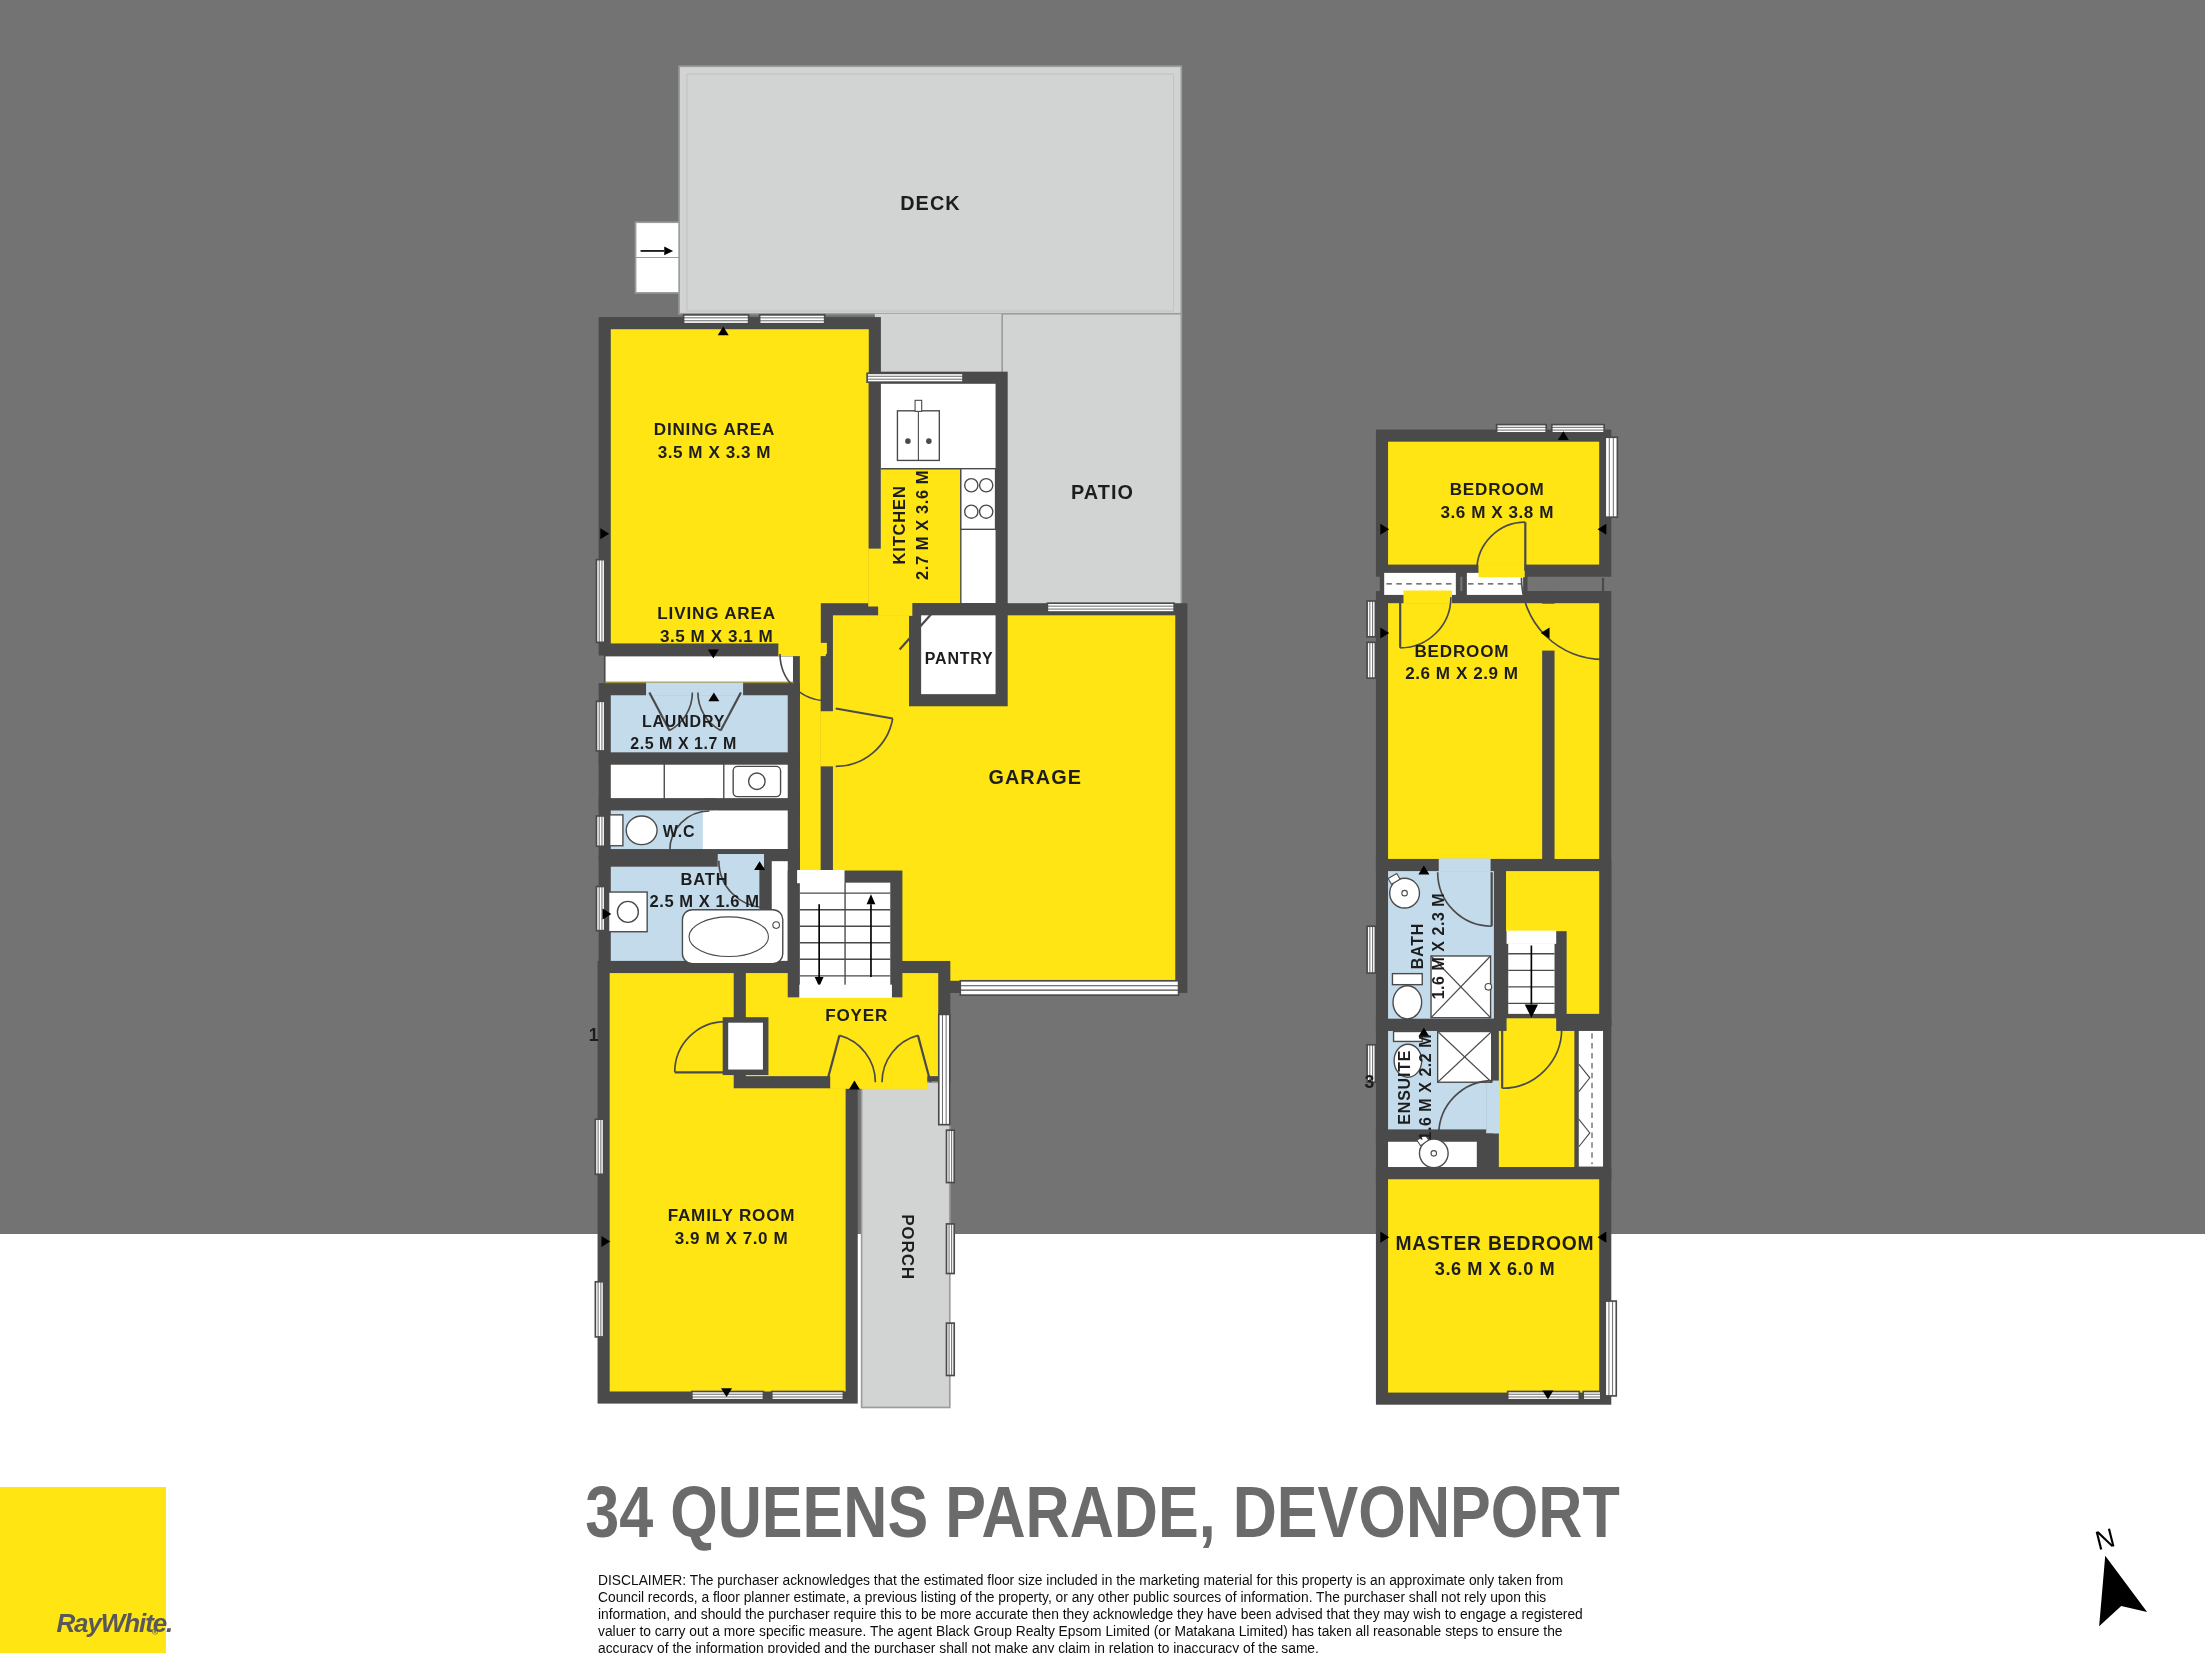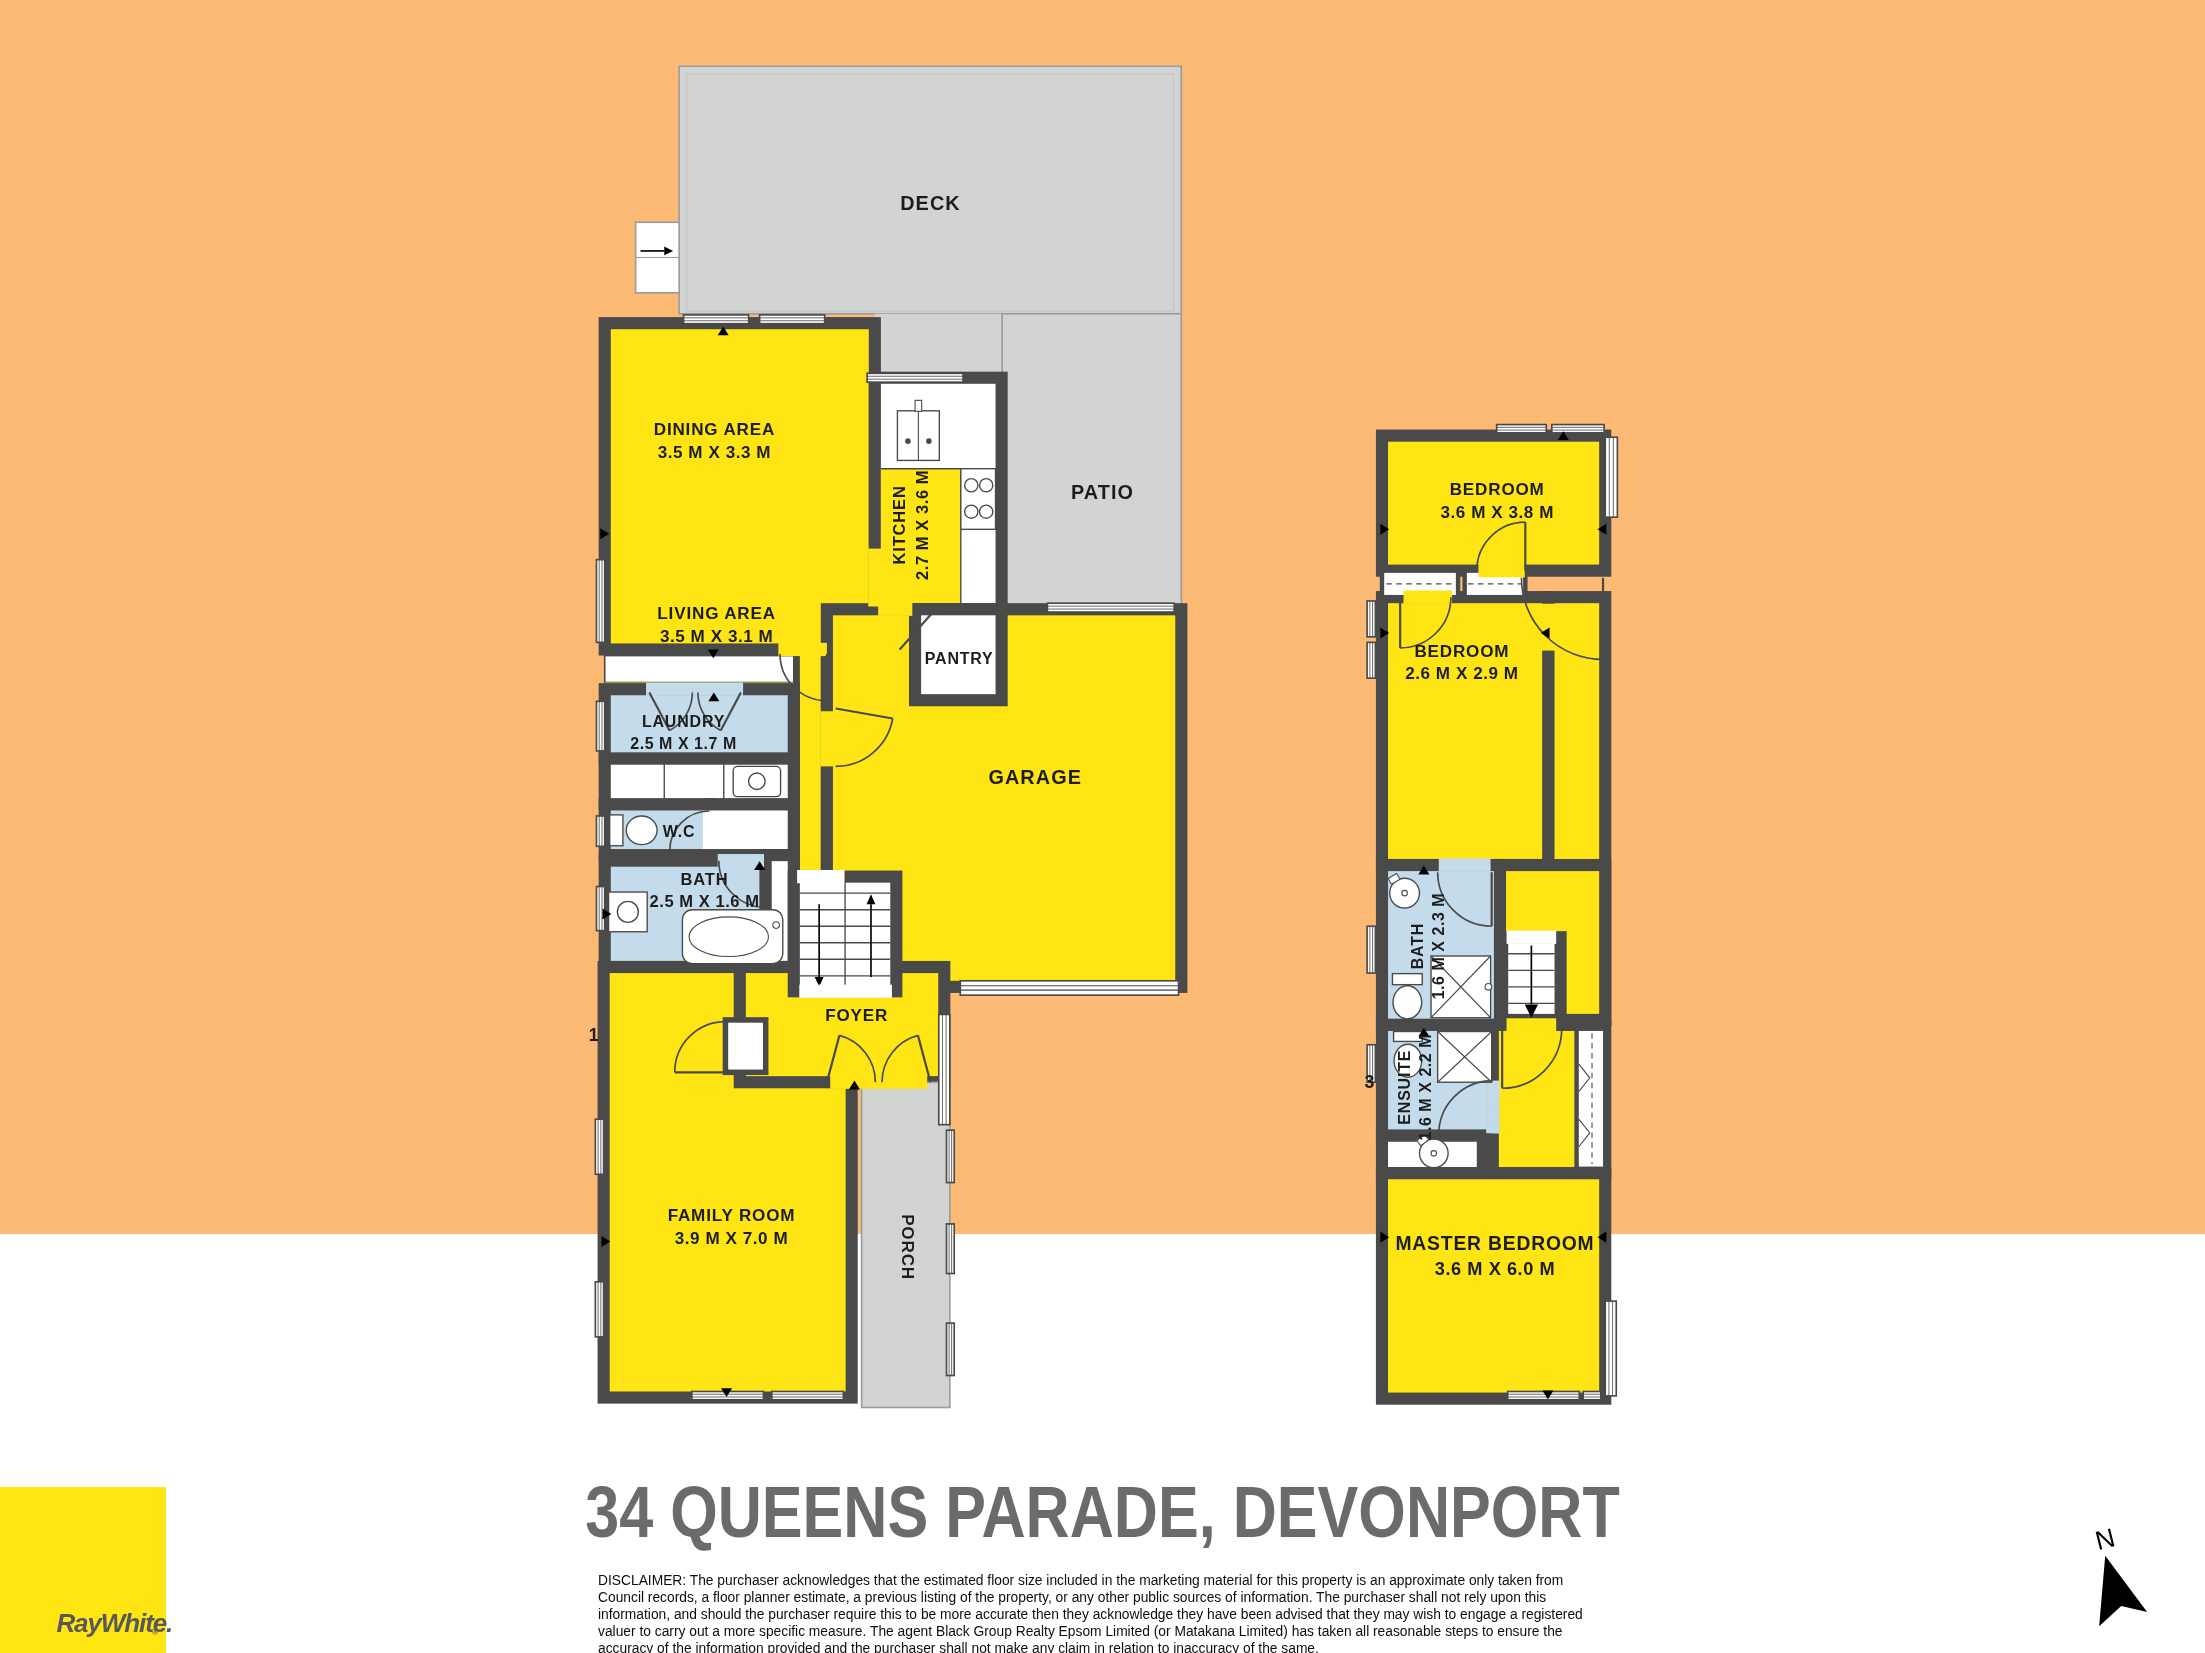--- a/index.html
+++ b/index.html
@@ -1,17 +1,17 @@
 <!DOCTYPE html>
 <html style="font-size:8.8px"><head>
 <meta charset="utf-8">
 <style>
   html,body{margin:0;padding:0;background:#ffffff;width:2205px;height:1654px;overflow:hidden;
             font-family:"Liberation Sans", sans-serif;}
-  #stage{position:relative;width:2205px;height:1234px;background:#fdba74;}
+  #stage{position:relative;width:2205px;height:1234px;background:#737373;}
   #plan{position:absolute;left:0;top:0;width:2205px;height:1654px;}
   text{font-family:"Liberation Sans", sans-serif;}
   .lbl{font-weight:700;fill:#1d1d1d;letter-spacing:1.5px;}
   .dims{font-weight:600;fill:#1d1d1d;letter-spacing:1px;}
   .area-lbl{font-weight:600;fill:#1d1d1d;letter-spacing:2px;}
   .flr-num{font-weight:700;fill:#1d1d1d;}
   #title-text{font-weight:700;fill:#6b6b6b;}
   #disclaimer{position:absolute;left:598px;top:1572px;width:1003px;font-size:13.8px;line-height:1.24;
               color:#0d0d0d;text-align:left;}
   #disclaimer b{font-weight:400;}

